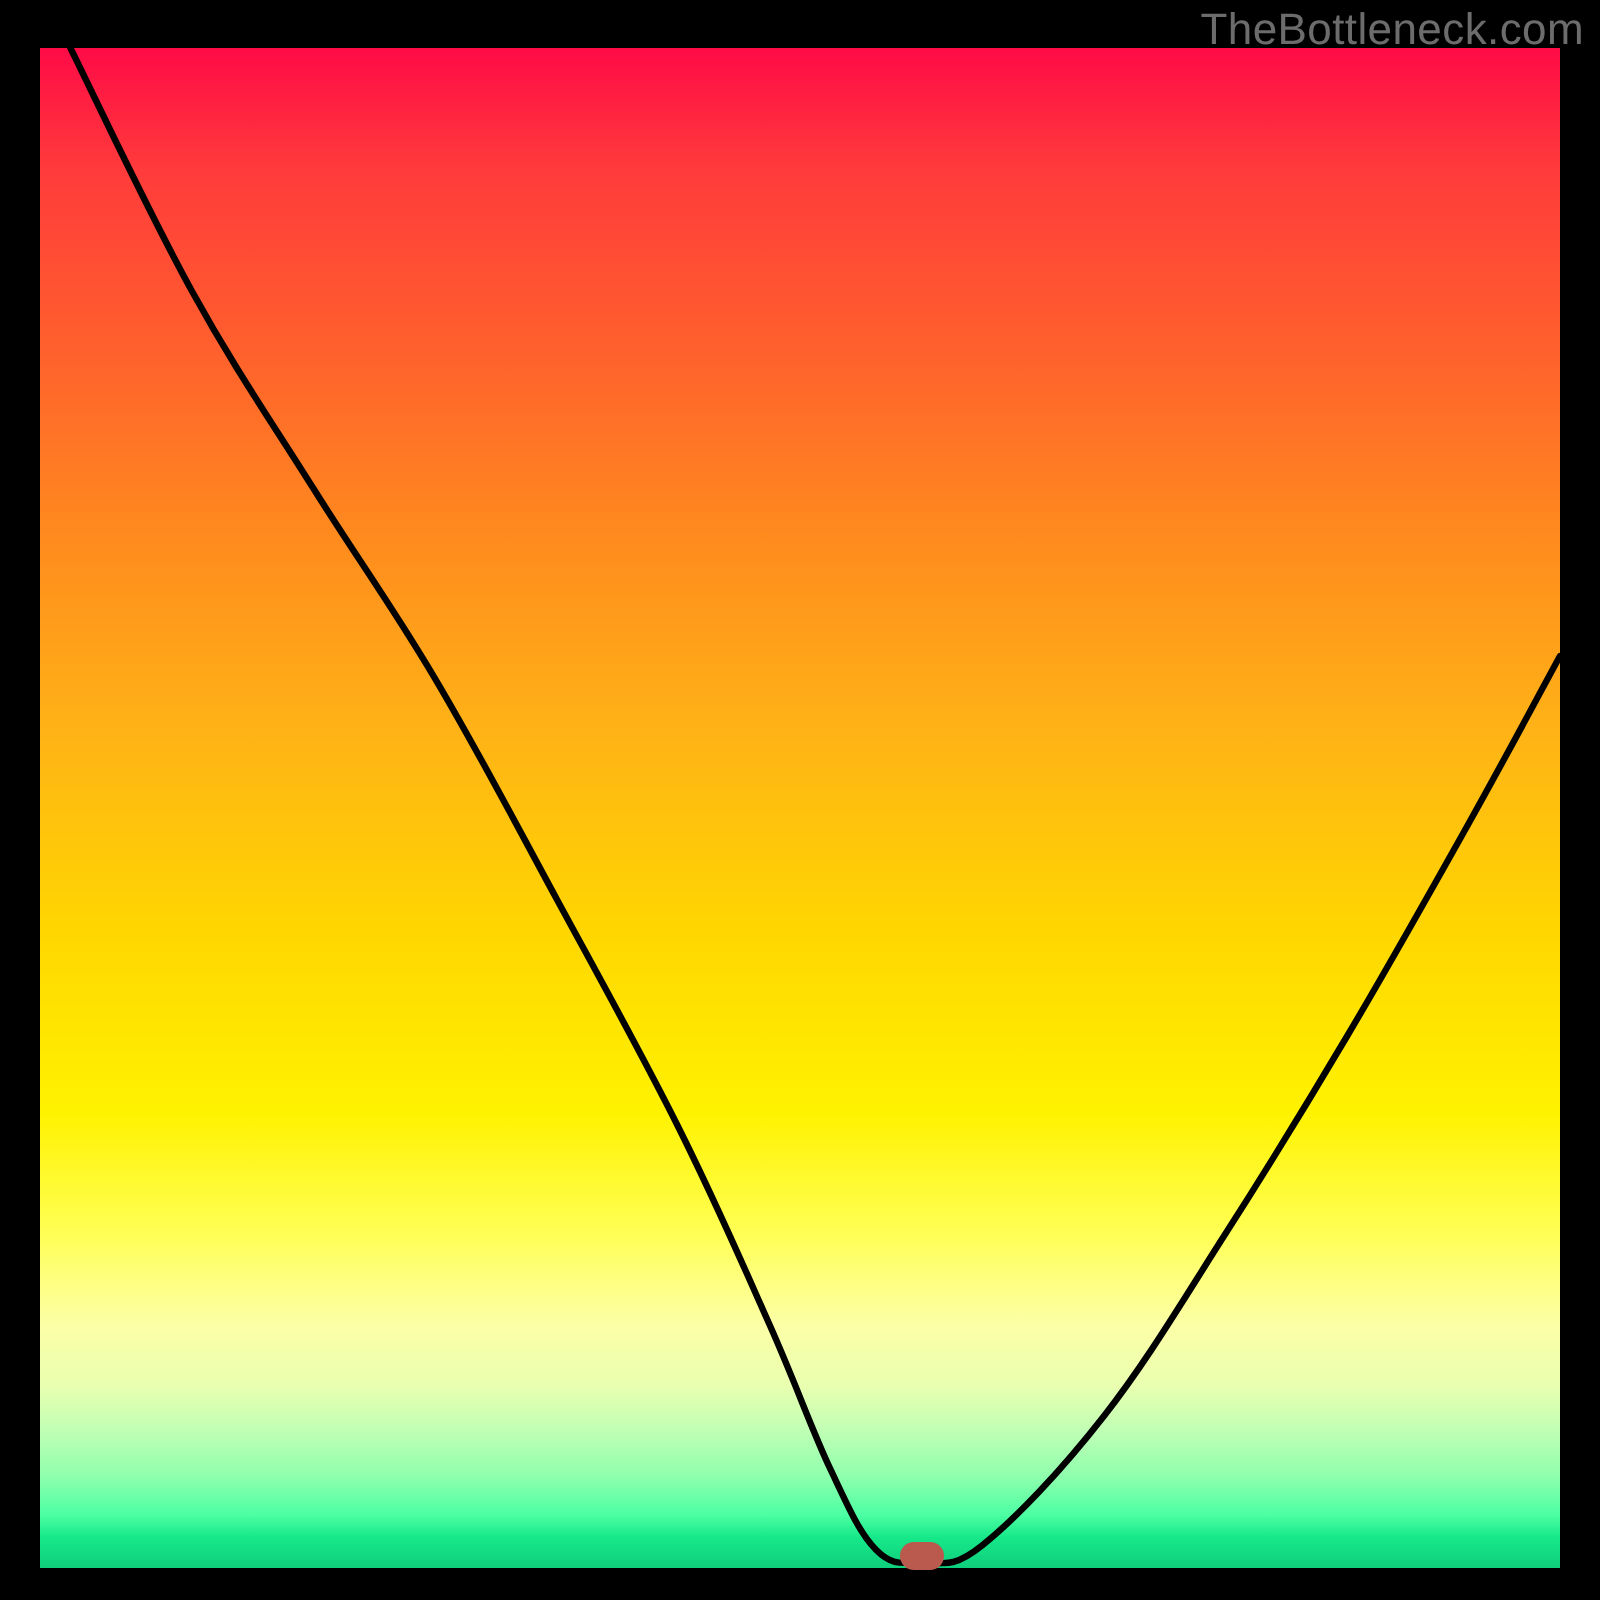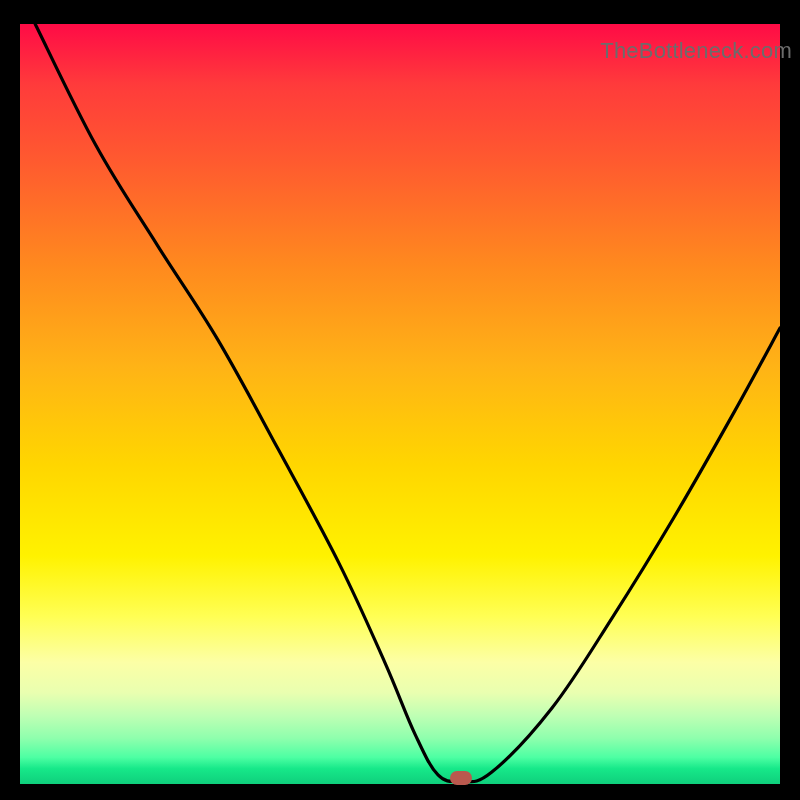--- a/index.html
+++ b/index.html
@@ -19,21 +19,20 @@
   }
   .watermark {
     position: absolute;
     top: 2px;
     right: 8px;
     color: #6c6c6c;
     font-size: 22px;
     font-weight: 500;
     z-index: 5;
     letter-spacing: 0.2px;
-    margin-top: 36px;
   }
   .plot-area {
     position: absolute;
     left: 20px;
     top: 24px;
     width: 760px;
     height: 760px;
     background: linear-gradient(to bottom,
       #ff0b46 0%,
       #ff3b3b 8%,

